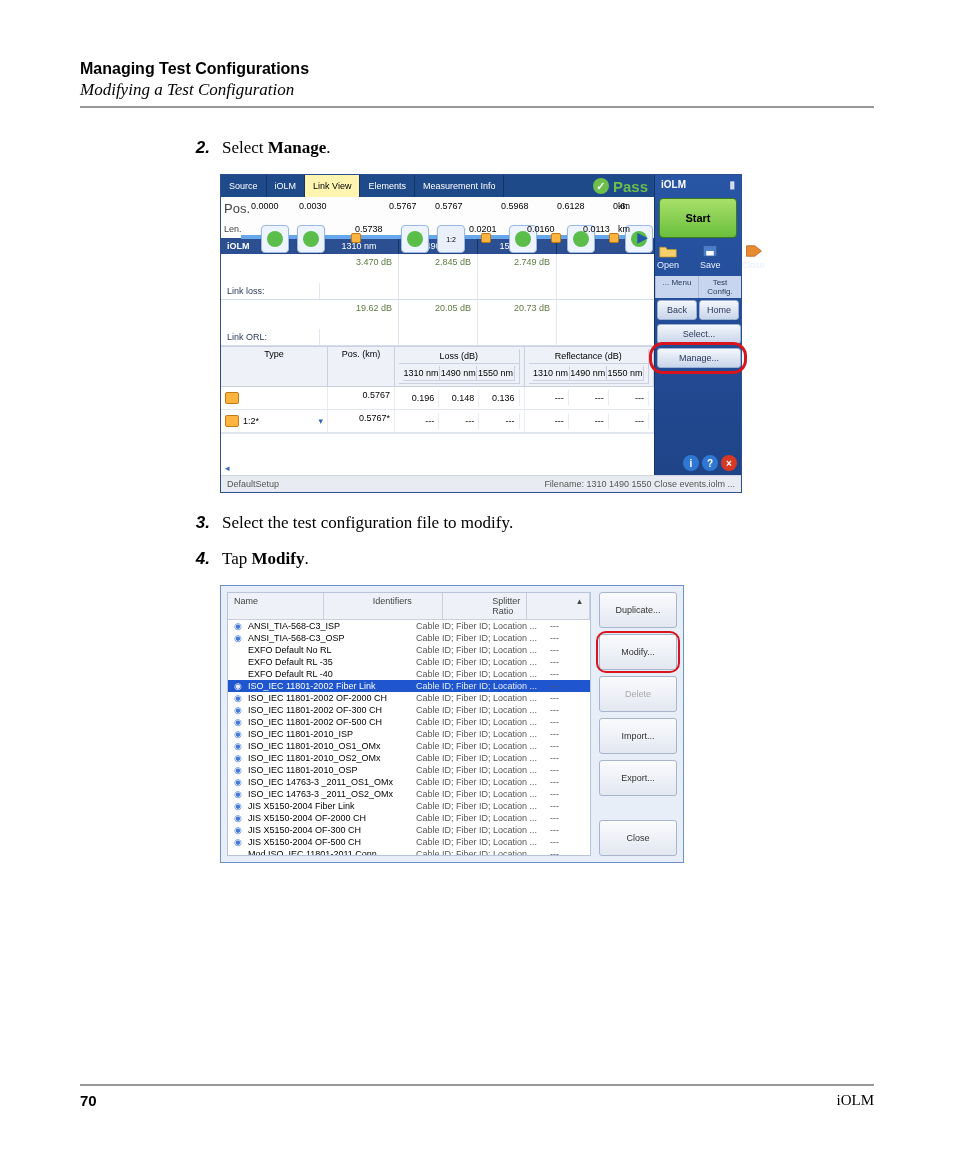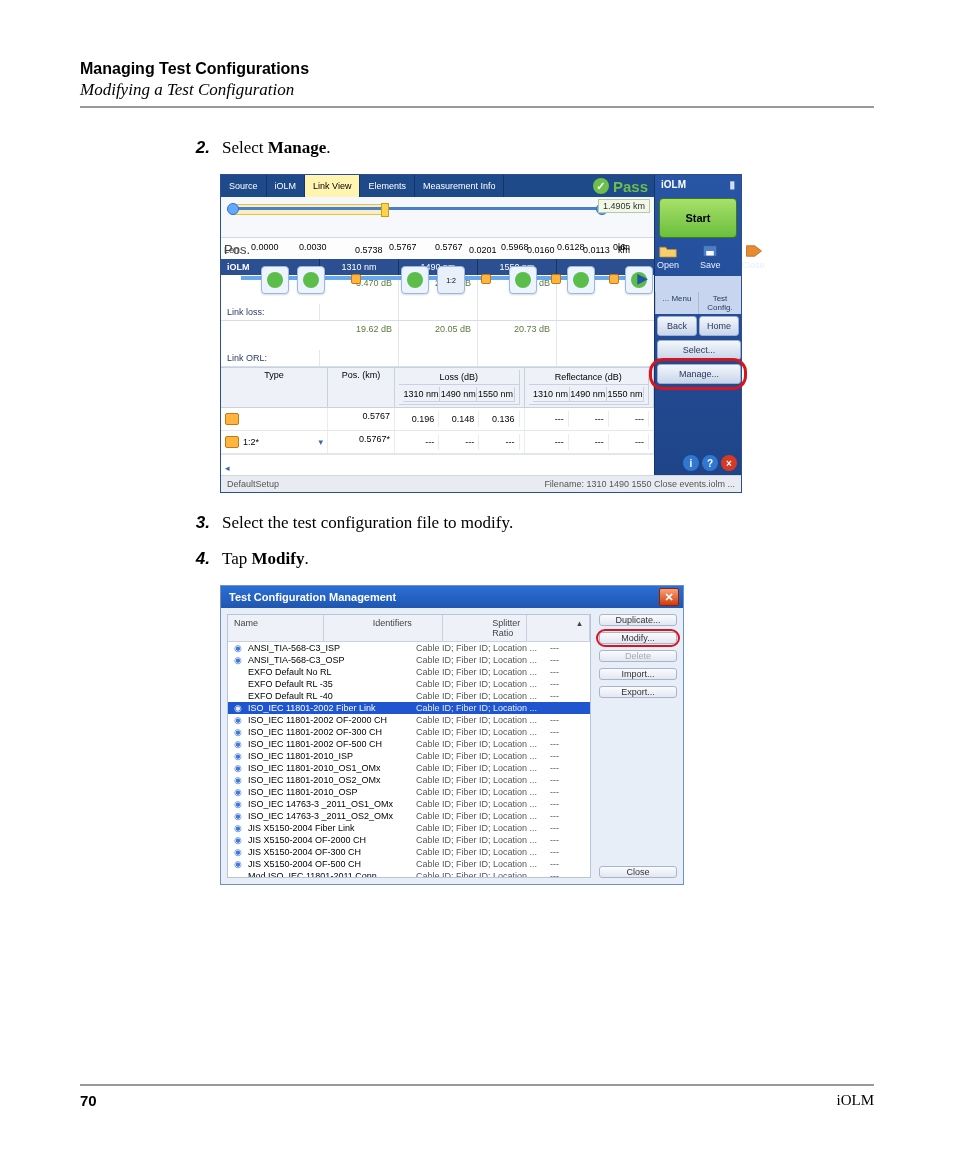--- a/index.html
+++ b/index.html
@@ -195,21 +195,21 @@
     display: flex; justify-content: space-around; padding: 2px 2px 6px;
     color: #e7efff;
     gap: 21px;
   }
   .ss1-icons-row div { display: flex; flex-direction: column; align-items: center; gap: 2px; }
   .ss1-icons-row svg { width: 18px; height: 14px; }
   .ss1-sec {
     background: #c7d5ee; color: #2a3a5c;
     display: flex; font-size: 8px;
   }
-  .ss1-sec span { flex:1; text-align:center; padding: 2px 0; border-left:1px solid #aabad6;margin-top:16px; }
+  .ss1-sec span { flex:1; text-align:center; padding: 2px 0; border-left:1px solid #aabad6; }
   .ss1-btnrow { display: flex; gap: 2px; padding: 2px; }
   .ss1-btn {
     flex: 1; background: linear-gradient(#f4f7fc,#c9d5ea); border: 1px solid #9ab0d2;
     border-radius: 3px; color: #2a3a5c; text-align: center; padding: 4px 0;
   }
   .ss1-btn.full { width: 100%; }
   .ss1-manage-wrap { position: relative; padding: 2px; }
   .ss1-redring {
     position: absolute; inset: -4px -6px -4px -6px; border: 3px solid #d8141c; border-radius: 14px;
     pointer-events: none;
@@ -264,21 +264,21 @@
   .ss2-row.sel { background: #1f56d0; color: #fff; }
   .ss2-row .globe { color: #3f78d8; width: 12px; text-align:center; }
   .ss2-row.sel .globe { color: #e8eef8; }
   .ss2-row .n { width: 164px; white-space: nowrap; overflow: hidden; text-overflow: ellipsis; }
   .ss2-row .i { width: 130px; color:#555; }
   .ss2-row.sel .i { color:#e8eef8; }
   .ss2-row .s { flex: 1; color:#555; }
   .ss2-side { width: 78px; display: flex; flex-direction: column; gap: 6px; }
   .ss2-btn {
     background: linear-gradient(#fbfbfd,#e2e7f1); border: 1px solid #a8b5ce;
-    border-radius: 3px; color: #333; text-align: center; padding: 0 0;
+    border-radius: 3px; color: #333; text-align: center; padding: 12px 0;
   }
   .ss2-btn.disabled { color: #aaa; }
   .ss2-modify-wrap { position: relative; }
   .ss2-redring {
     position: absolute; inset: -3px; border: 2.5px solid #d8141c; border-radius: 10px; pointer-events:none;
   }
 
   
   .page-footer {
     position: absolute; left: 80px; right: 80px; bottom: 50px;
@@ -318,28 +318,20 @@
             <div class="ss1-tab">iOLM</div>
             <div class="ss1-tab active">Link View</div>
             <div class="ss1-tab">Elements</div>
             <div class="ss1-tab">Measurement Info</div>
             <div class="ss1-pass">
               <span class="ck">✓</span>
               <span>Pass</span>
             </div>
           </div>
 
-          <div class="ss1-linkbar">
-            <div class="lb-sel"></div>
-            <div class="lb-line"></div>
-            <div class="lb-end" style="left:6px;"></div>
-            <div class="lb-mark" style="left:160px;"></div>
-            <div class="lb-end" style="right:46px;"></div>
-            <div class="lb-km">1.4905 km</div>
-          </div>
 
           <div class="ss1-diagram">
             <div class="dg-poslbl">Pos.</div>
             <div class="dg-lbl" style="left:30px">0.0000</div>
             <div class="dg-lbl" style="left:78px">0.0030</div>
             <div class="dg-lbl" style="left:168px">0.5767</div>
             <div class="dg-lbl" style="left:214px">0.5767</div>
             <div class="dg-lbl" style="left:280px">0.5968</div>
             <div class="dg-lbl" style="left:336px">0.6128</div>
             <div class="dg-lbl" style="left:392px">0.6:</div>
@@ -528,24 +520,20 @@
       <div class="step-num">4.</div>
       <div class="step-body">
           <p>
         <span>Tap </span><span class="strong">Modify</span><span>.</span>
       </p>
         </div>
     </div>
   </div>
 
   <div class="ss2">
-    <div class="ss2-titlebar">
-      <span>Test Configuration Management</span>
-      <div class="ss2-close">✕</div>
-    </div>
     <div class="ss2-body">
       <div class="ss2-list">
         <div class="ss2-list-head">
           <div class="lh-name">Name</div>
           <div class="lh-id">Identifiers</div>
           <div class="lh-sr">Splitter Ratio</div>
           <div class="lh-up">▴</div>
         </div>
         <div id="ss2-rows">
             <div class="ss2-row">

